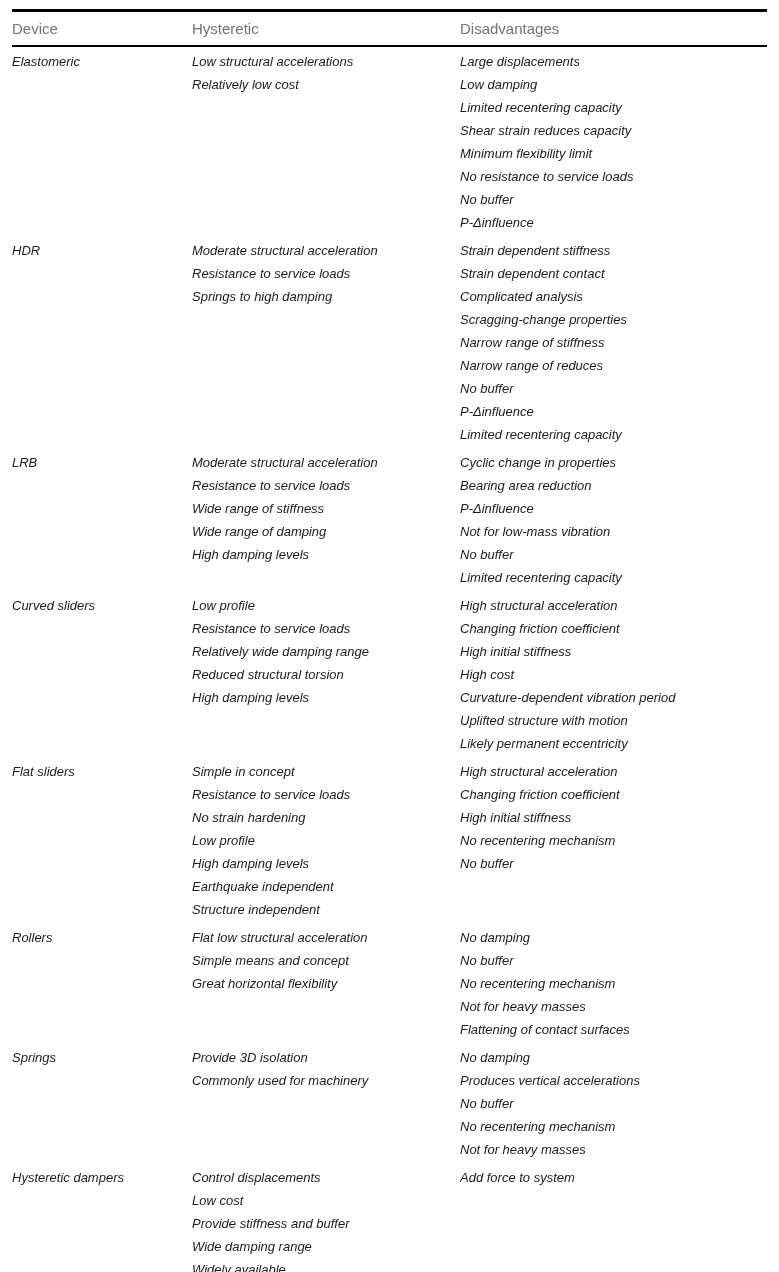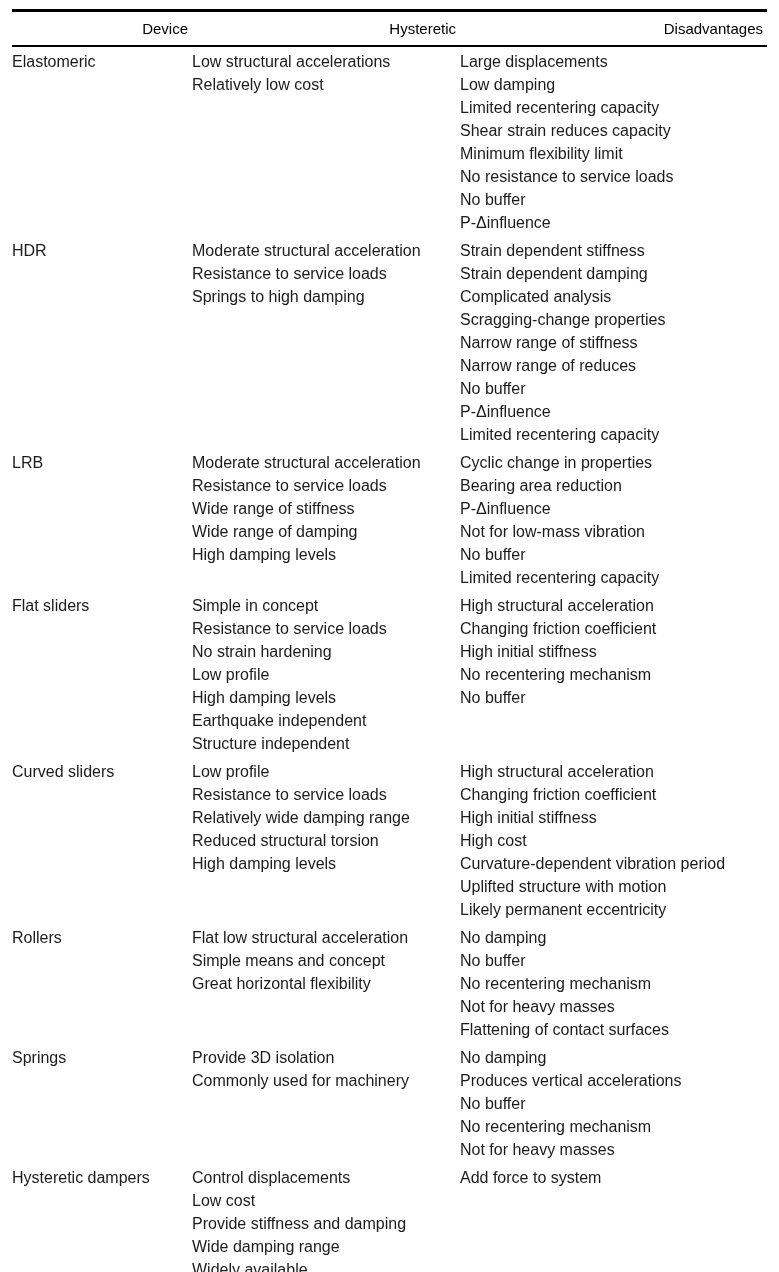--- a/index.html
+++ b/index.html
@@ -20,33 +20,34 @@
     width: 755px;
     border-collapse: collapse;
     table-layout: fixed;
     border-top: 3px solid #000000;
     border-bottom: 3px solid #000000;
   }
   col.c-device { width: 180px; }
   col.c-adv    { width: 268px; }
   col.c-dis    { width: 307px; }
   thead th {
-    text-align: right;
+    text-align: left;
     font-weight: 400;
     font-size: 15px;
     line-height: 19px;
     padding: 7px 4px 7px 0;
     border-bottom: 2px solid #000000;
-    color: #000000;
+    color: #737373;
   }
   tbody td {
     vertical-align: top;
-    font-size: 16px;
+    font-size: 13px;
     line-height: 23px;
     padding: 3px 4px 2px 0;
+    font-style: italic;
   }
   tbody td .line,
   tbody td .device-name {
     white-space: nowrap;
     overflow: hidden;
   }
 </style>
 </head>
 <body>
 
@@ -88,21 +89,21 @@
           <td>
             <div class="device-name">HDR</div>
           </td>
           <td>
             <div class="line">Moderate structural acceleration</div>
             <div class="line">Resistance to service loads</div>
             <div class="line">Springs to high damping</div>
           </td>
           <td>
             <div class="line">Strain dependent stiffness</div>
-            <div class="line">Strain dependent damping</div>
+            <div class="line">Strain dependent contact</div>
             <div class="line">Complicated analysis</div>
             <div class="line">Scragging-change properties</div>
             <div class="line">Narrow range of stiffness</div>
             <div class="line">Narrow range of reduces</div>
             <div class="line">No buffer</div>
             <div class="line">P-Δinfluence</div>
             <div class="line">Limited recentering capacity</div>
           </td>
         </tr>
         <tr>
@@ -116,41 +117,20 @@
             <div class="line">Wide range of damping</div>
             <div class="line">High damping levels</div>
           </td>
           <td>
             <div class="line">Cyclic change in properties</div>
             <div class="line">Bearing area reduction</div>
             <div class="line">P-Δinfluence</div>
             <div class="line">Not for low-mass vibration</div>
             <div class="line">No buffer</div>
             <div class="line">Limited recentering capacity</div>
-          </td>
-        </tr>
-        <tr>
-          <td>
-            <div class="device-name">Flat sliders</div>
-          </td>
-          <td>
-            <div class="line">Simple in concept</div>
-            <div class="line">Resistance to service loads</div>
-            <div class="line">No strain hardening</div>
-            <div class="line">Low profile</div>
-            <div class="line">High damping levels</div>
-            <div class="line">Earthquake independent</div>
-            <div class="line">Structure independent</div>
-          </td>
-          <td>
-            <div class="line">High structural acceleration</div>
-            <div class="line">Changing friction coefficient</div>
-            <div class="line">High initial stiffness</div>
-            <div class="line">No recentering mechanism</div>
-            <div class="line">No buffer</div>
           </td>
         </tr>
         <tr>
           <td>
             <div class="device-name">Curved sliders</div>
           </td>
           <td>
             <div class="line">Low profile</div>
             <div class="line">Resistance to service loads</div>
             <div class="line">Relatively wide damping range</div>
@@ -162,20 +142,41 @@
             <div class="line">Changing friction coefficient</div>
             <div class="line">High initial stiffness</div>
             <div class="line">High cost</div>
             <div class="line">Curvature-dependent vibration period</div>
             <div class="line">Uplifted structure with motion</div>
             <div class="line">Likely permanent eccentricity</div>
           </td>
         </tr>
         <tr>
           <td>
+            <div class="device-name">Flat sliders</div>
+          </td>
+          <td>
+            <div class="line">Simple in concept</div>
+            <div class="line">Resistance to service loads</div>
+            <div class="line">No strain hardening</div>
+            <div class="line">Low profile</div>
+            <div class="line">High damping levels</div>
+            <div class="line">Earthquake independent</div>
+            <div class="line">Structure independent</div>
+          </td>
+          <td>
+            <div class="line">High structural acceleration</div>
+            <div class="line">Changing friction coefficient</div>
+            <div class="line">High initial stiffness</div>
+            <div class="line">No recentering mechanism</div>
+            <div class="line">No buffer</div>
+          </td>
+        </tr>
+        <tr>
+          <td>
             <div class="device-name">Rollers</div>
           </td>
           <td>
             <div class="line">Flat low structural acceleration</div>
             <div class="line">Simple means and concept</div>
             <div class="line">Great horizontal flexibility</div>
           </td>
           <td>
             <div class="line">No damping</div>
             <div class="line">No buffer</div>
@@ -200,21 +201,21 @@
             <div class="line">Not for heavy masses</div>
           </td>
         </tr>
         <tr>
           <td>
             <div class="device-name">Hysteretic dampers</div>
           </td>
           <td>
             <div class="line">Control displacements</div>
             <div class="line">Low cost</div>
-            <div class="line">Provide stiffness and damping</div>
+            <div class="line">Provide stiffness and buffer</div>
             <div class="line">Wide damping range</div>
             <div class="line">Widely available</div>
           </td>
           <td>
             <div class="line">Add force to system</div>
           </td>
         </tr>
       </tbody>
   </table>
 </div>

